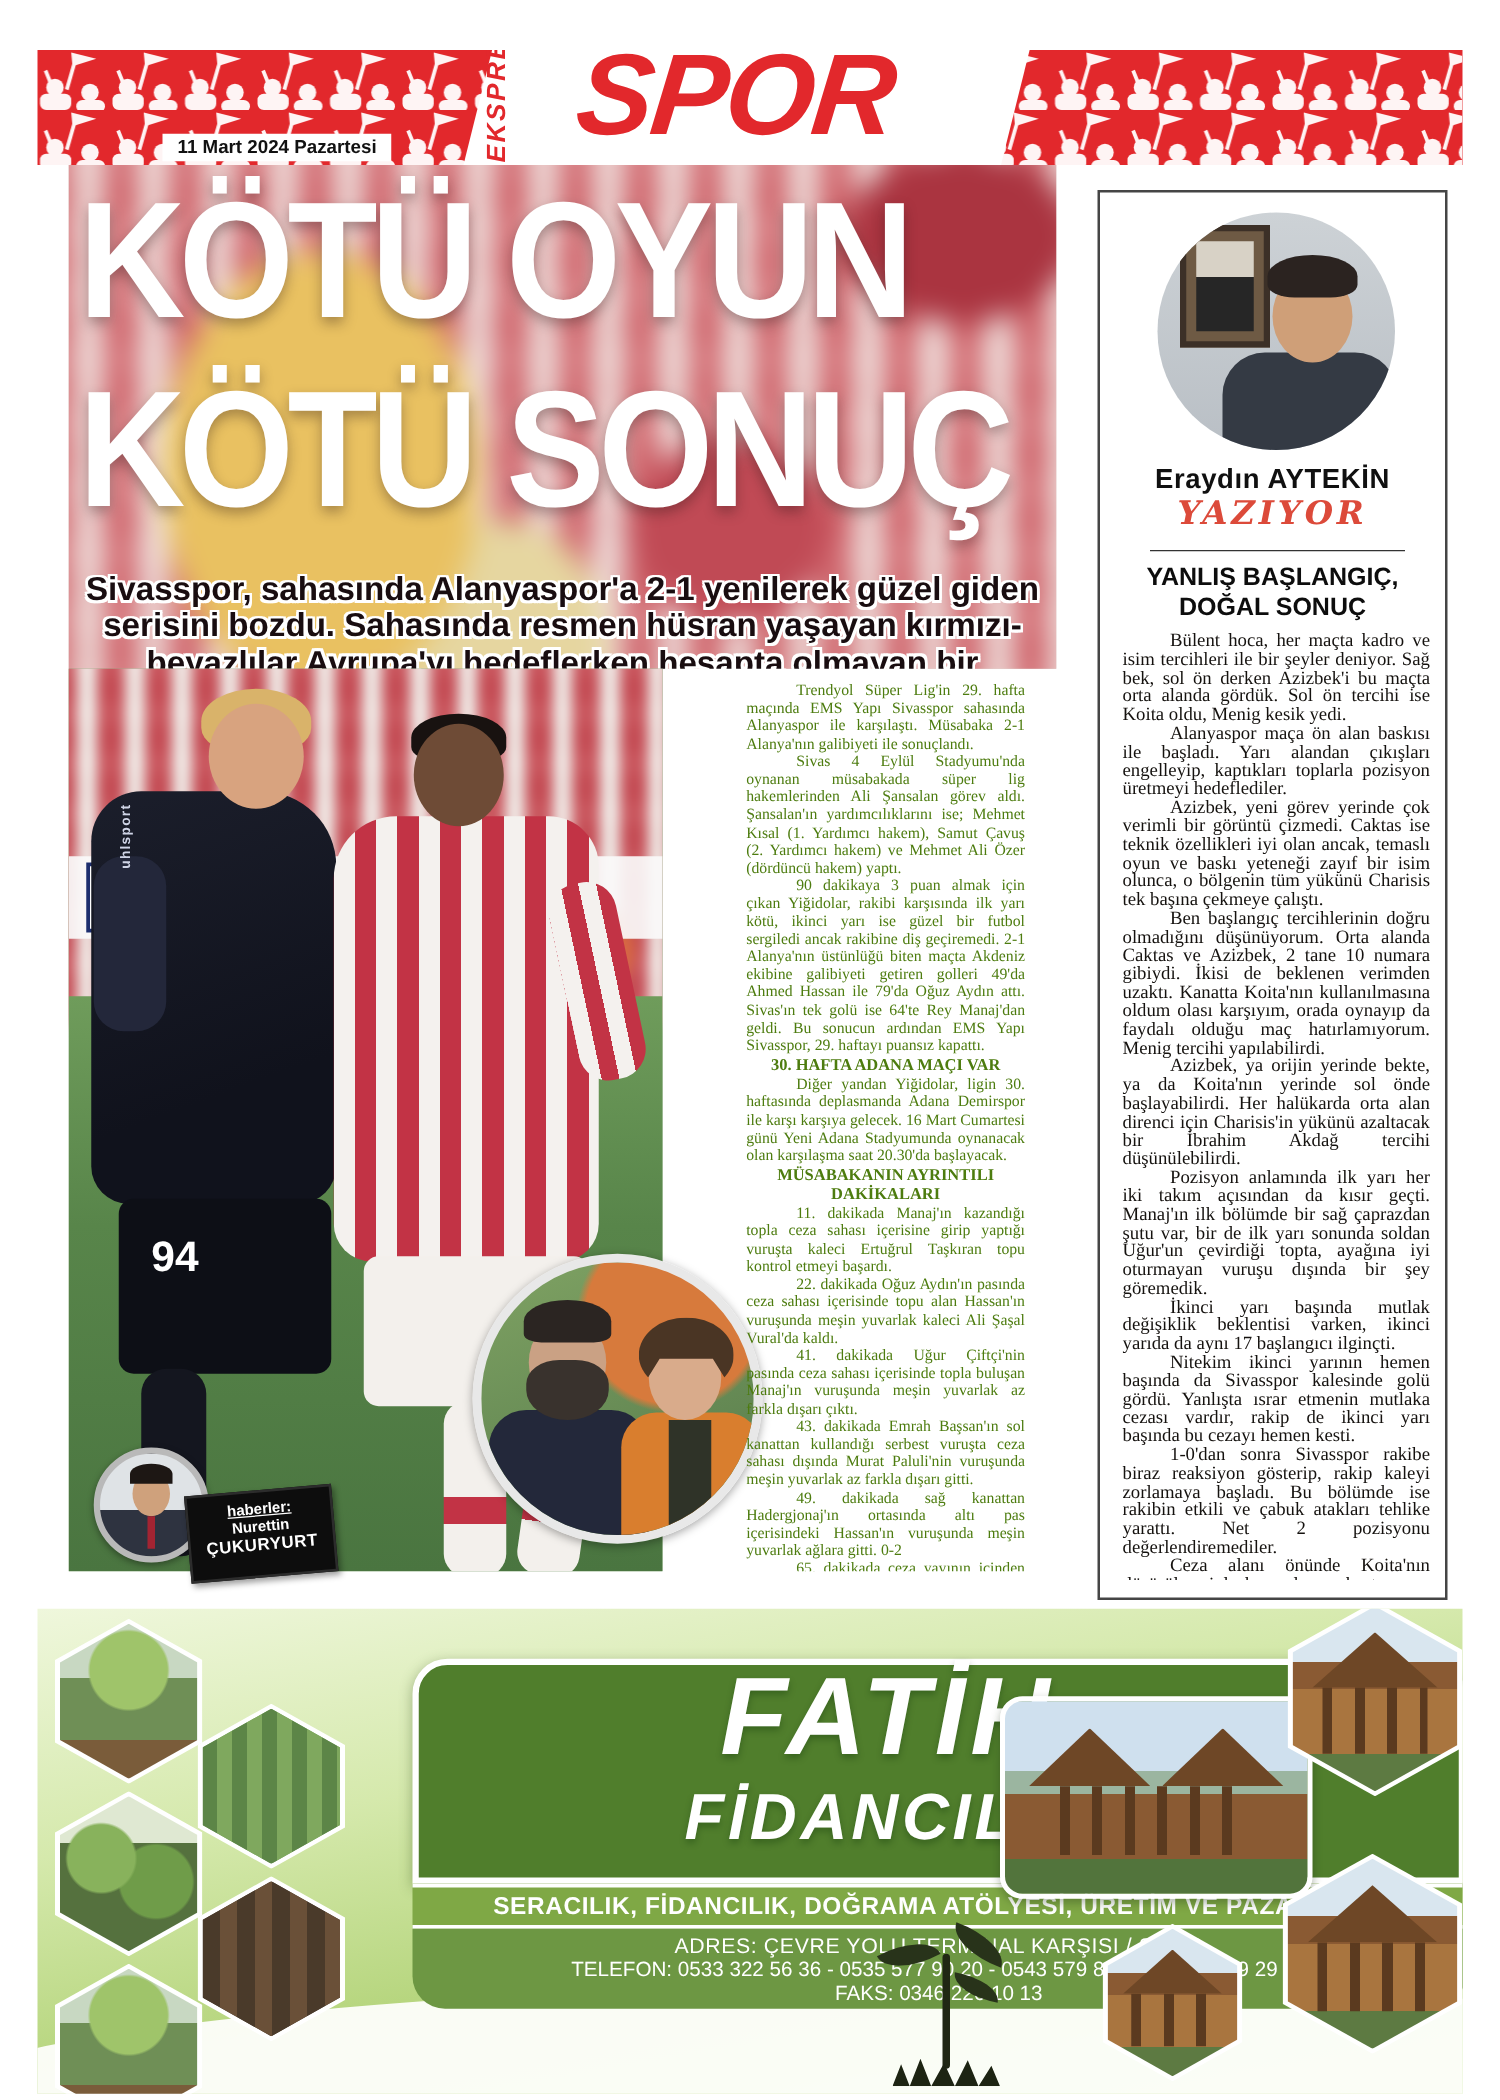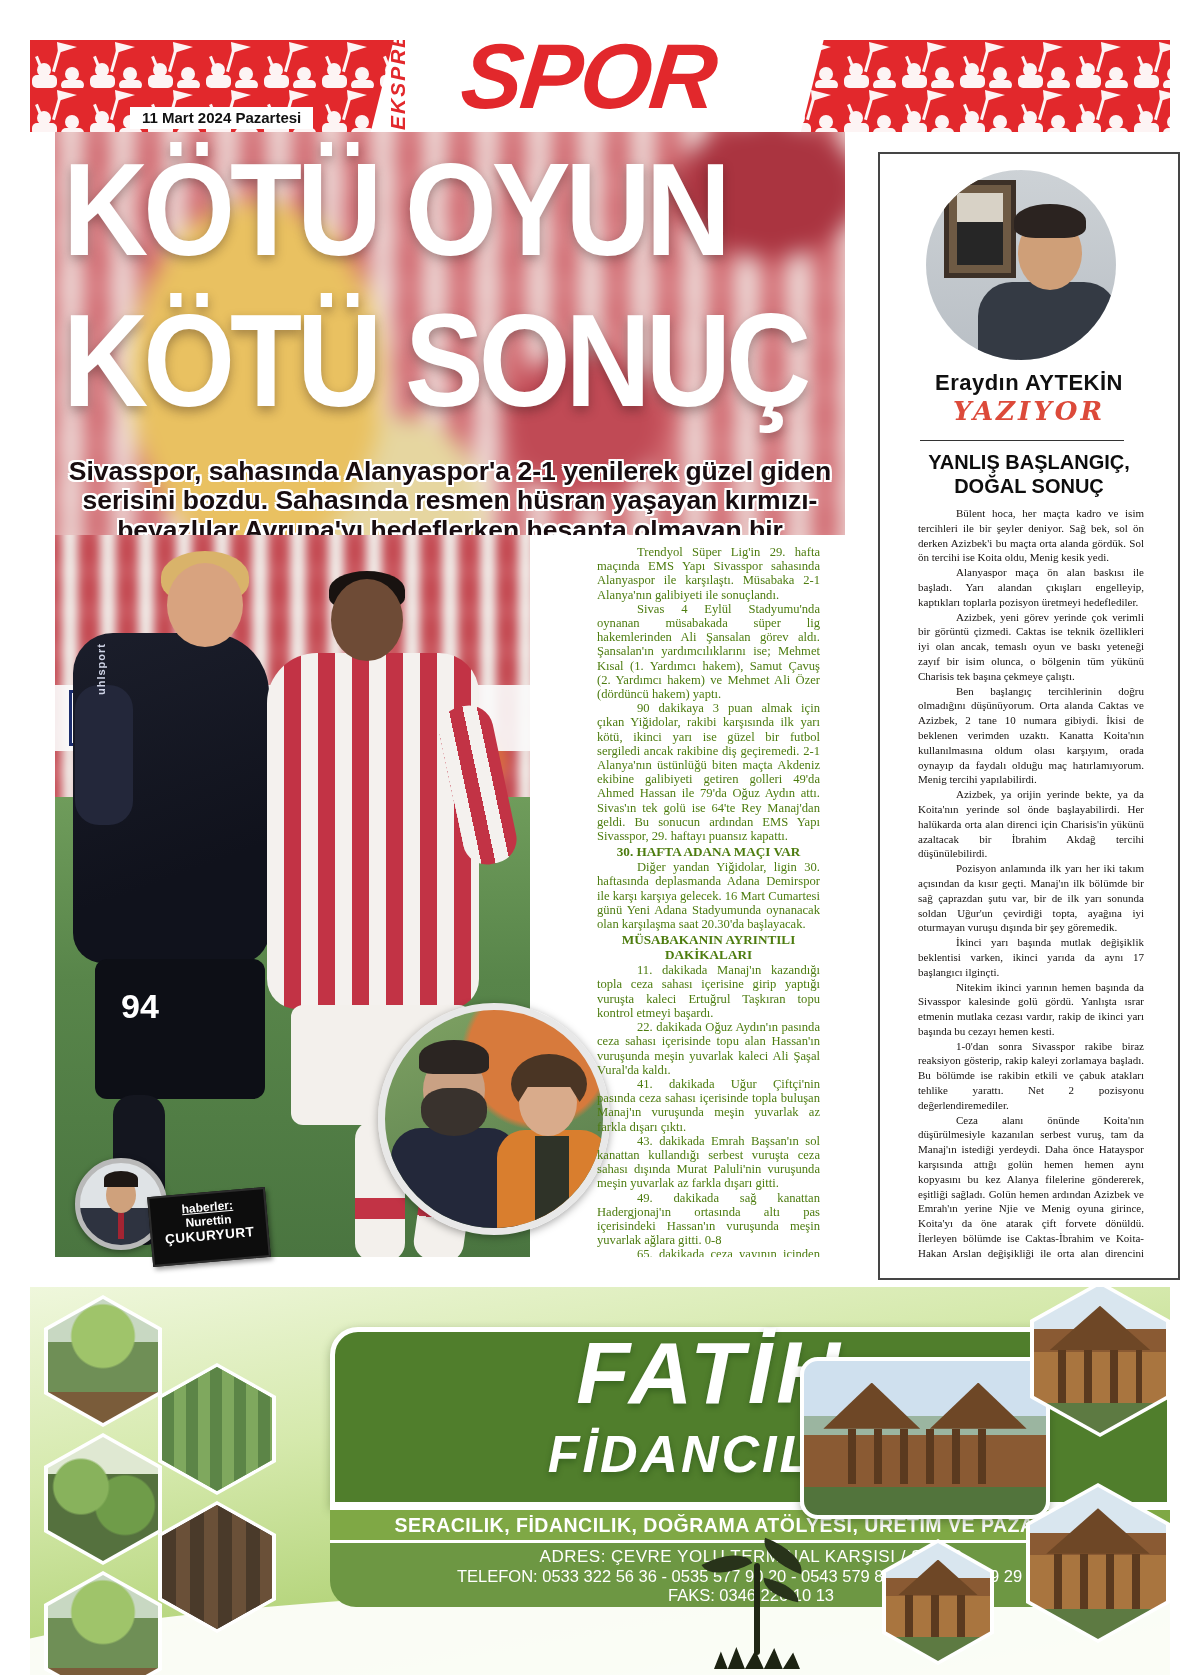--- a/index.html
+++ b/index.html
@@ -103,37 +103,37 @@
   .credit-badge .l2{font-size:12px;font-weight:700;}
   .credit-badge .l3{font-size:13.5px;font-weight:900;letter-spacing:.5px;}
 
   
   .story{position:absolute;left:597px;top:545px;width:223px;height:712px;overflow:hidden;
     font-family:"Liberation Serif",serif;color:#4d7c0f;}
   .blk-p{font-size:12.6px;line-height:14.2px;text-align:justify;text-indent:40px;margin:0;}
   .blk-h{font-size:13.2px;line-height:15px;font-weight:700;text-align:center;margin:1px 0;}
 
   
-  .colbox{position:absolute;left:878px;top:152px;width:302px;height:1128px;border:2px solid #454545;
+  .colbox{position:absolute;left:878px;top:152px;width:280px;height:1128px;border:2px solid #454545;
     box-sizing:border-box;background:#fff;}
   .col-photo{position:absolute;left:46px;top:16px;width:190px;height:190px;border-radius:50%;overflow:hidden;
     background:linear-gradient(180deg,#cdd2d6 0,#b9bfc5 100%);}
   .atat-frame{position:absolute;left:18px;top:10px;width:72px;height:98px;background:#6e5a44;border:5px solid #3c3027;box-sizing:border-box;}
   .atat-inner{position:absolute;left:8px;top:8px;width:46px;height:72px;background:linear-gradient(180deg,#d8d2c6 0 40%,#262626 40%);}
   .col-face{position:absolute;left:92px;top:46px;width:64px;height:74px;border-radius:50%;background:#cf9f78;}
   .col-hair{position:absolute;left:88px;top:34px;width:72px;height:34px;border-radius:50% 50% 30% 30%;background:#2b2320;}
   .col-torso{position:absolute;left:52px;top:112px;width:140px;height:80px;border-radius:34px 34px 0 0;background:#343a44;}
   .col-author{position:absolute;left:0;top:216px;width:100%;text-align:center;font-weight:800;font-size:22px;color:#101010;letter-spacing:.5px;}
   .col-yaziyor{position:absolute;left:0;top:242px;width:100%;text-align:center;font-family:"DejaVu Serif",serif;
     font-style:italic;font-weight:700;font-size:26px;color:#dc4a3a;letter-spacing:3px;}
   .col-divider{position:absolute;left:40px;top:286px;width:204px;height:0;border-top:1.5px solid #333;}
   .col-title{position:absolute;left:0;top:296px;width:100%;text-align:center;font-weight:800;font-size:20px;line-height:1.2;color:#0d0d0d;}
   .col-body{position:absolute;left:18px;top:352px;width:246px;height:758px;overflow:hidden;
     font-family:"Liberation Serif",serif;color:#15120f;}
-  .col-body .blk-p{font-size:11px;line-height:14.8px;text-indent:38px;margin-left:20px;}
+  .col-body .blk-p{font-size:15px;line-height:14.8px;text-indent:38px;}
 
   
   .ad{position:absolute;left:30px;top:1287px;width:1140px;height:388px;overflow:hidden;
     background:linear-gradient(170deg,#eff7dc 0,#d5e9ac 34%,#b7d67f 62%,#cfe6a2 100%);}
   .swoosh{position:absolute;left:-60px;top:300px;width:1260px;height:110px;background:#fdfefb;opacity:.95;
     border-radius:100% 100% 0 0/100% 100% 0 0;transform:rotate(-2deg);}
   .ad-panel{position:absolute;left:300px;top:40px;width:842px;height:280px;z-index:2;}
   .ad-dark{position:absolute;left:0;top:0;width:100%;height:180px;background:#507e2c;border:5px solid #fff;
     border-radius:28px 28px 0 0;box-sizing:border-box;box-shadow:0 3px 10px rgba(40,70,20,.35);}
   .ad-fatih{position:absolute;left:0;top:2px;width:760px;text-align:center;color:#fff;font-weight:900;font-style:italic;
@@ -263,21 +263,21 @@
       <div class="blk-p">Trendyol Süper Lig'in 29. hafta maçında EMS Yapı Sivasspor sahasında Alanyaspor ile karşılaştı. Müsabaka 2-1 Alanya'nın galibiyeti ile sonuçlandı.</div>
       <div class="blk-p">Sivas 4 Eylül Stadyumu'nda oynanan müsabakada süper lig hakemlerinden Ali Şansalan görev aldı. Şansalan'ın yardımcılıklarını ise; Mehmet Kısal (1. Yardımcı hakem), Samut Çavuş (2. Yardımcı hakem) ve Mehmet Ali Özer (dördüncü hakem) yaptı.</div>
       <div class="blk-p">90 dakikaya 3 puan almak için çıkan Yiğidolar, rakibi karşısında ilk yarı kötü, ikinci yarı ise güzel bir futbol sergiledi ancak rakibine diş geçiremedi. 2-1 Alanya'nın üstünlüğü biten maçta Akdeniz ekibine galibiyeti getiren golleri 49'da Ahmed Hassan ile 79'da Oğuz Aydın attı. Sivas'ın tek golü ise 64'te Rey Manaj'dan geldi. Bu sonucun ardından EMS Yapı Sivasspor, 29. haftayı puansız kapattı.</div>
       <div class="blk-h">30. HAFTA ADANA MAÇI VAR</div>
       <div class="blk-p">Diğer yandan Yiğidolar, ligin 30. haftasında deplasmanda Adana Demirspor ile karşı karşıya gelecek. 16 Mart Cumartesi günü Yeni Adana Stadyumunda oynanacak olan karşılaşma saat 20.30'da başlayacak.</div>
       <div class="blk-h">MÜSABAKANIN AYRINTILI DAKİKALARI</div>
       <div class="blk-p">11. dakikada Manaj'ın kazandığı topla ceza sahası içerisine girip yaptığı vuruşta kaleci Ertuğrul Taşkıran topu kontrol etmeyi başardı.</div>
       <div class="blk-p">22. dakikada Oğuz Aydın'ın pasında ceza sahası içerisinde topu alan Hassan'ın vuruşunda meşin yuvarlak kaleci Ali Şaşal Vural'da kaldı.</div>
       <div class="blk-p">41. dakikada Uğur Çiftçi'nin pasında ceza sahası içerisinde topla buluşan Manaj'ın vuruşunda meşin yuvarlak az farkla dışarı çıktı.</div>
       <div class="blk-p">43. dakikada Emrah Başsan'ın sol kanattan kullandığı serbest vuruşta ceza sahası dışında Murat Paluli'nin vuruşunda meşin yuvarlak az farkla dışarı gitti.</div>
-      <div class="blk-p">49. dakikada sağ kanattan Hadergjonaj'ın ortasında altı pas içerisindeki Hassan'ın vuruşunda meşin yuvarlak ağlara gitti. 0-8</div>
+      <div class="blk-p">49. dakikada sağ kanattan Hadergjonaj'ın ortasında altı pas içerisindeki Hassan'ın vuruşunda meşin yuvarlak ağlara gitti. 0-2</div>
       <div class="blk-p">65. dakikada ceza yayının içinden Manaj'ın kullandığı serbest vuruşta direkt kaleye giden meşin yuvarlak ağlarla buluştu. 1-1</div>
     </article>
 
   <aside class="colbox">
     <div class="col-photo">
       <div class="atat-frame">
         <div class="atat-inner"></div>
       </div>
       <div class="col-torso"></div>
       <div class="col-face"></div>

